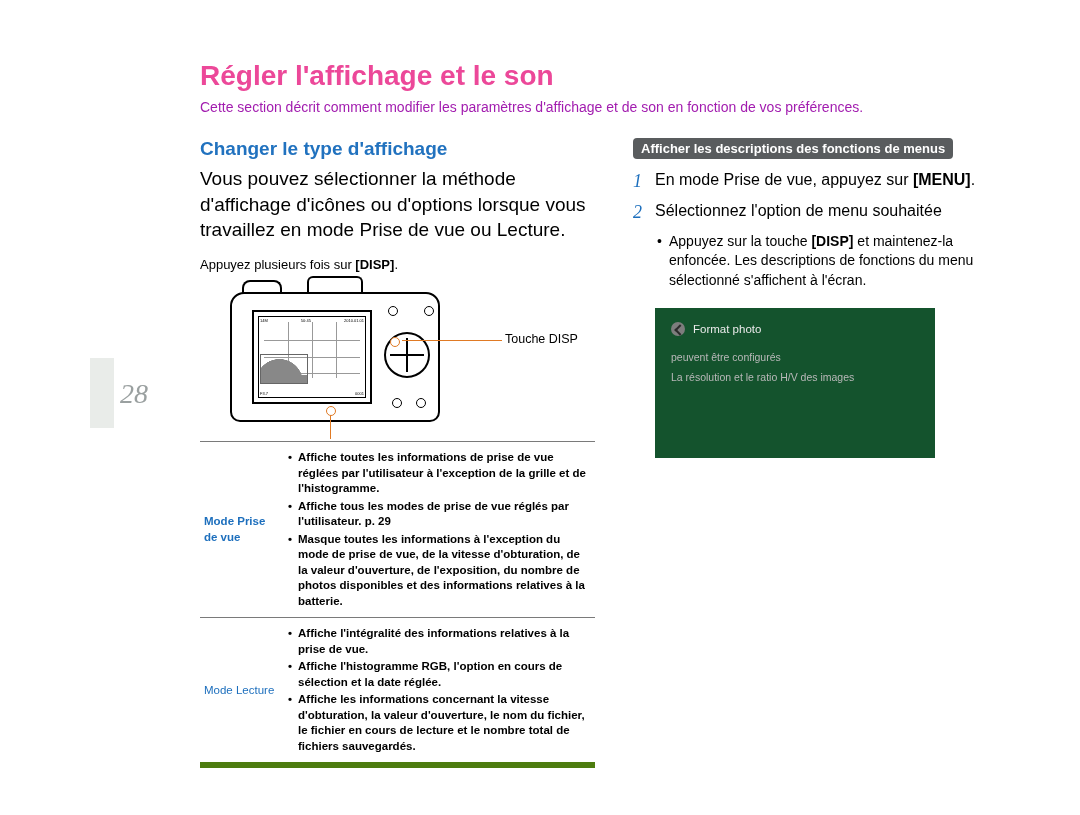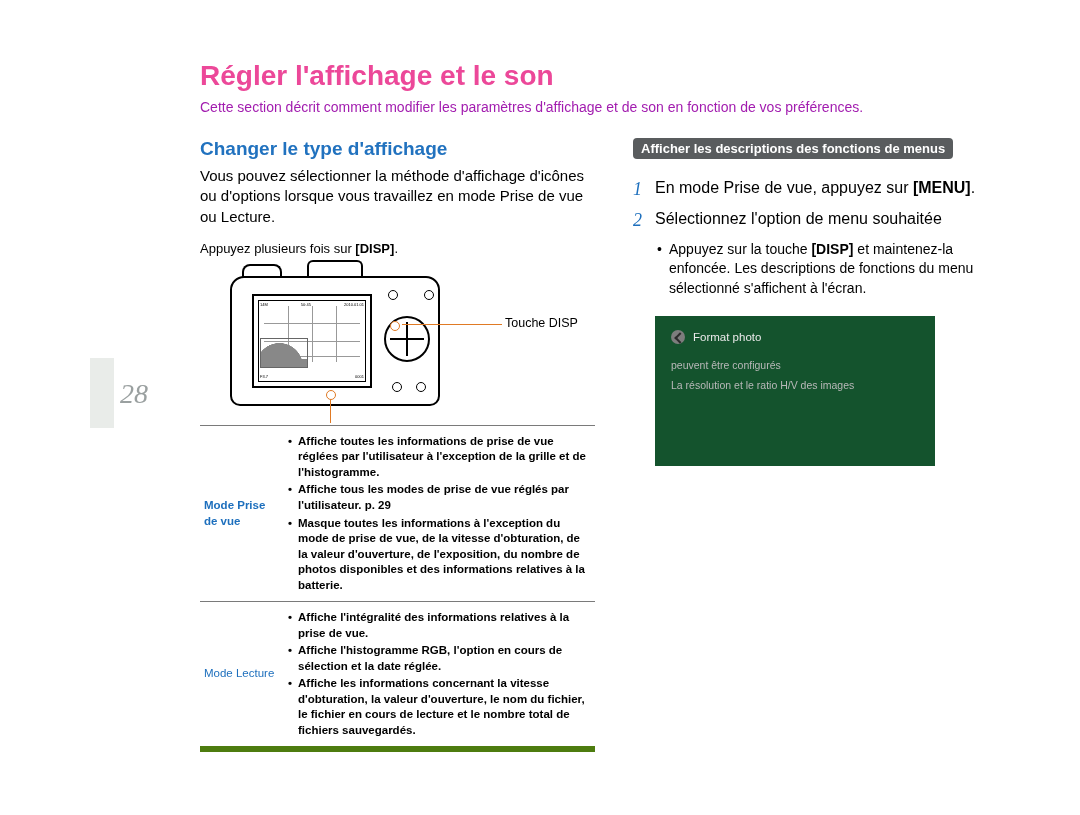--- a/index.html
+++ b/index.html
@@ -37,21 +37,21 @@
   .col-right {
     flex: 1;
   }
   .sub-title {
     font-size: 19px;
     font-weight: bold;
     color: #2172bf;
     margin-bottom: 6px;
   }
   .para {
-    font-size: 15px;
+    font-size: 19px;
     line-height: 1.35;
     margin-bottom: 14px;
   }
   .para-small {
     font-size: 13px;
     margin-bottom: 10px;
   }
   .bold { font-weight: bold; }
 
   .page-number {
@@ -276,21 +276,21 @@
 
   
   .badge {
     display: inline-block;
     background: #595c5e;
     color: #fff;
     font-size: 13px;
     font-weight: bold;
     padding: 3px 8px;
     border-radius: 4px;
-    margin-bottom: 18px;
+    margin-bottom: 10px;
   }
   .steps {
     font-size: 16px;
     line-height: 1.4;
   }
   .step {
     display: flex;
     margin-bottom: 6px;
   }
   .step-num {

